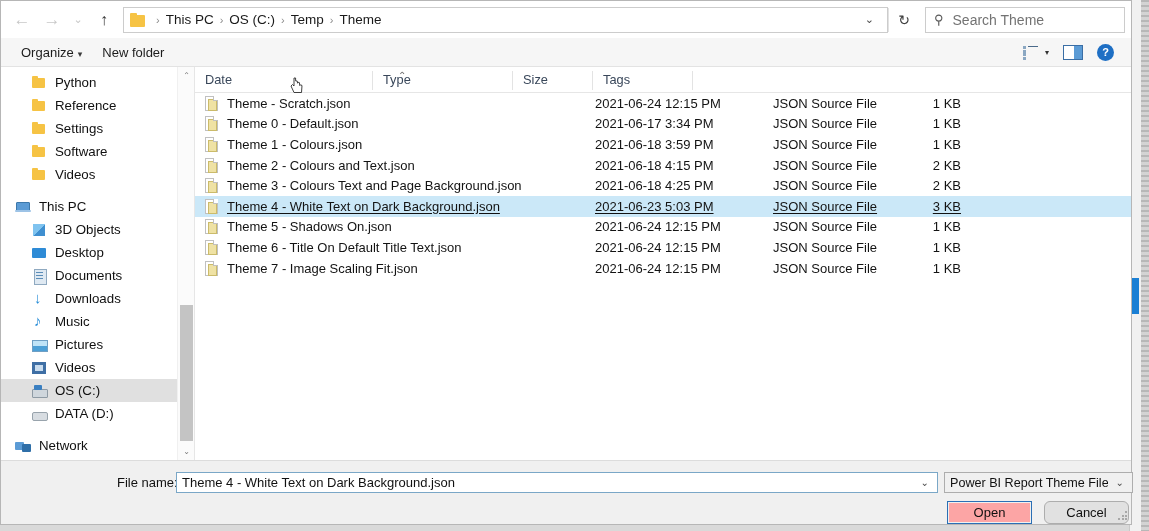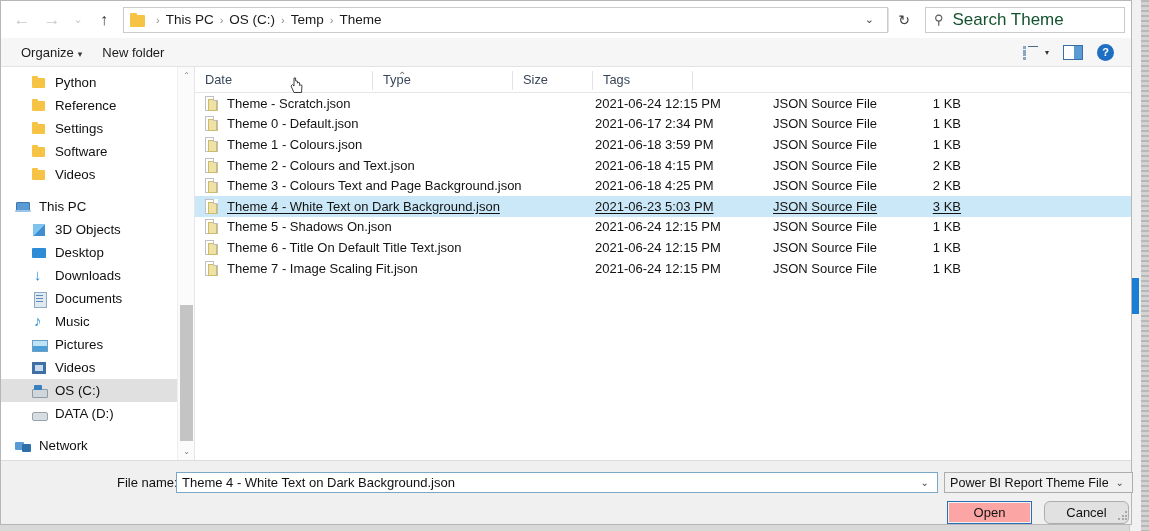--- a/index.html
+++ b/index.html
@@ -74,21 +74,21 @@
   .refreshbtn {
     width: 30px; height: 26px; display:flex; align-items:center; justify-content:center;
     color:#3c3c3c; font-size: 14px;
   }
   .searchbox {
     width: 200px; height: 26px; margin-left: 6px;
     border: 1px solid #cccccc; background: #fff;
     display: flex; align-items: center; padding: 0 8px; flex: none;
   }
   .search-icon { color: #5a5a5a; font-size: 13px; margin-right: 9px; }
-  .search-ph { font-size: 17px; color: #14532d; }
+  .search-ph { font-size: 14px; color: #737373; }
 
   
   .commandbar {
     height: 29px; flex: 0 0 29px;
     background: #f6f6f6; border-bottom: 1px solid #e3e3e3;
     display: flex; align-items: center; padding: 0 10px;
   }
   .cmd-item { font-size: 13px; color: #1c1c1c; padding: 0 10px; }
   .cmd-caret { font-size: 9px; color: #3a3a3a; margin-left: 4px; }
   .cmd-spacer { flex: 1; }
@@ -351,26 +351,26 @@
           </div>
           <div class="tree-item child">
             <span class="ti-icon ic-3d"></span>
             <span>3D Objects</span>
           </div>
           <div class="tree-item child">
             <span class="ti-icon ic-desktop"></span>
             <span>Desktop</span>
           </div>
           <div class="tree-item child">
+            <span class="ti-icon ic-docs"></span>
+            <span>Documents</span>
+          </div>
+          <div class="tree-item child">
             <span class="ti-icon ic-down"></span>
             <span>Downloads</span>
-          </div>
-          <div class="tree-item child">
-            <span class="ti-icon ic-docs"></span>
-            <span>Documents</span>
           </div>
           <div class="tree-item child">
             <span class="ti-icon ic-music"></span>
             <span>Music</span>
           </div>
           <div class="tree-item child">
             <span class="ti-icon ic-pics"></span>
             <span>Pictures</span>
           </div>
           <div class="tree-item child">
@@ -417,21 +417,21 @@
             <div class="c-date"><span class="cell-text">2021-06-24 12:15 PM</span></div>
             <div class="c-type"><span class="cell-text">JSON Source File</span></div>
             <div class="c-size"><span class="cell-text">1 KB</span></div>
             <div class="c-tags"><span class="cell-text"></span></div>
           </div>
           <div class="row">
             <div class="c-name">
               <span class="json-icon"></span>
               <span class="cell-text">Theme 0 - Default.json</span>
             </div>
-            <div class="c-date"><span class="cell-text">2021-06-17 2:34 PM</span></div>
+            <div class="c-date"><span class="cell-text">2021-06-17 3:34 PM</span></div>
             <div class="c-type"><span class="cell-text">JSON Source File</span></div>
             <div class="c-size"><span class="cell-text">1 KB</span></div>
             <div class="c-tags"><span class="cell-text"></span></div>
           </div>
           <div class="row">
             <div class="c-name">
               <span class="json-icon"></span>
               <span class="cell-text">Theme 1 - Colours.json</span>
             </div>
             <div class="c-date"><span class="cell-text">2021-06-18 3:59 PM</span></div>

